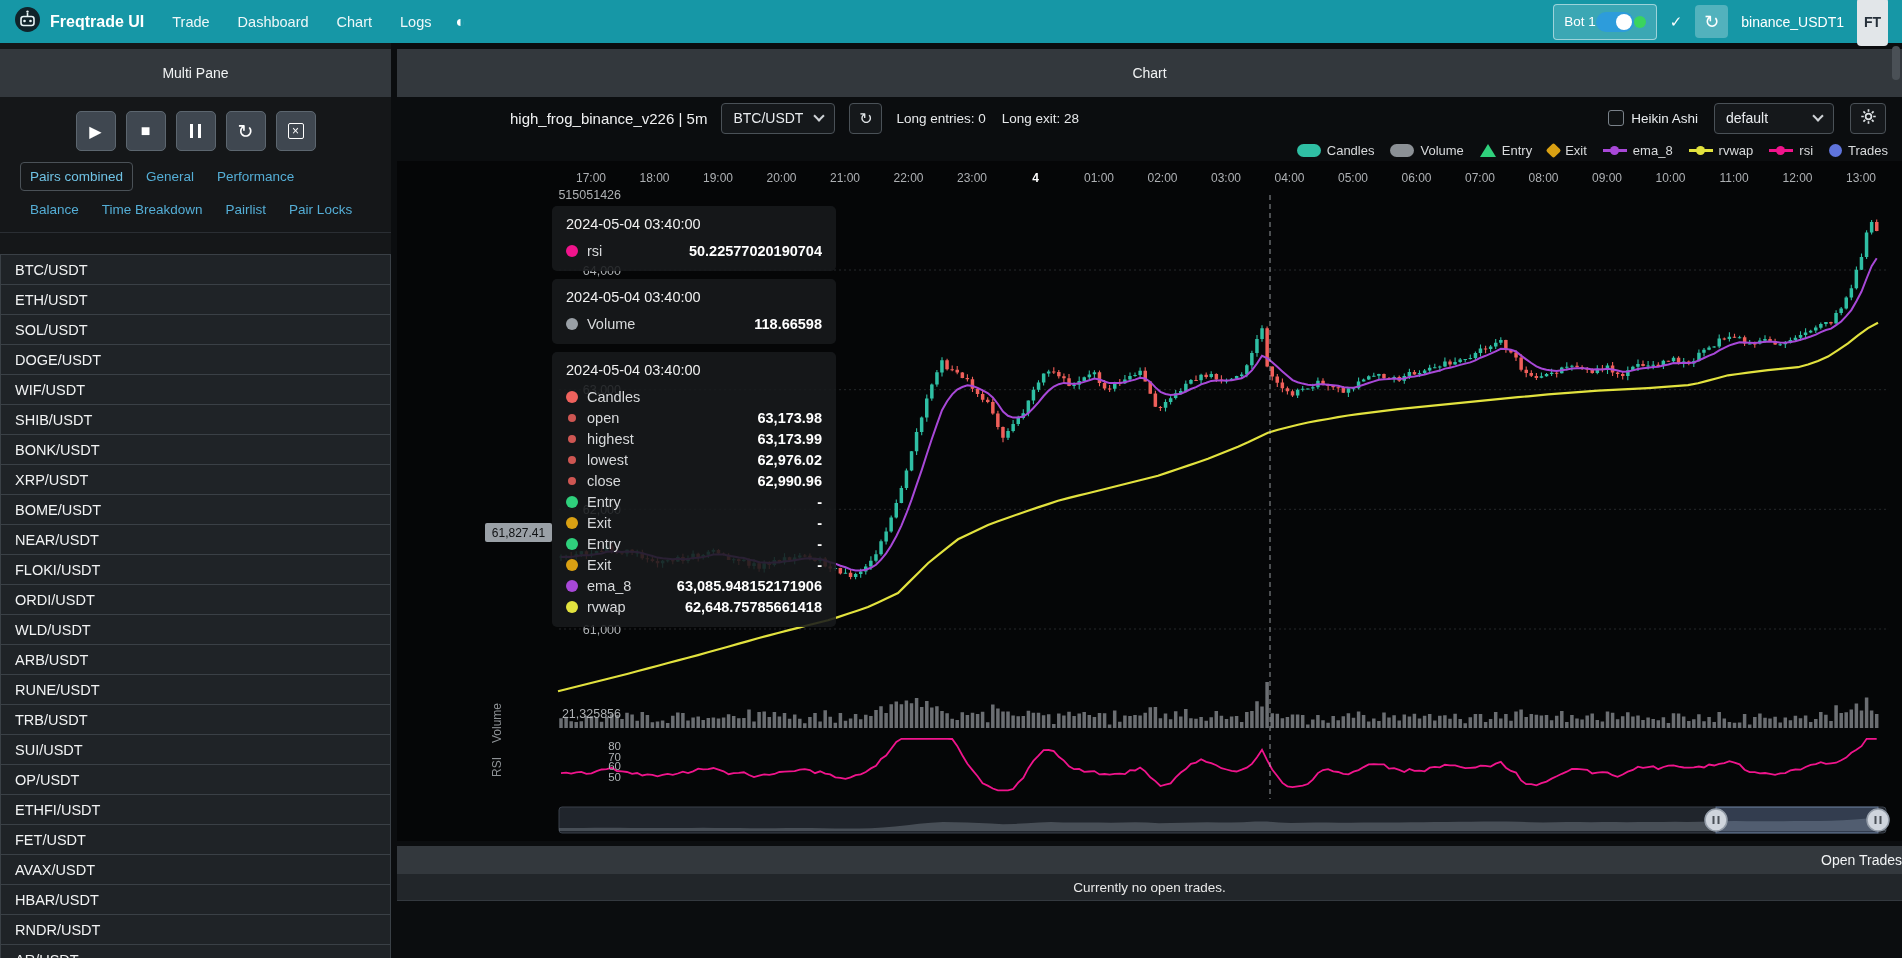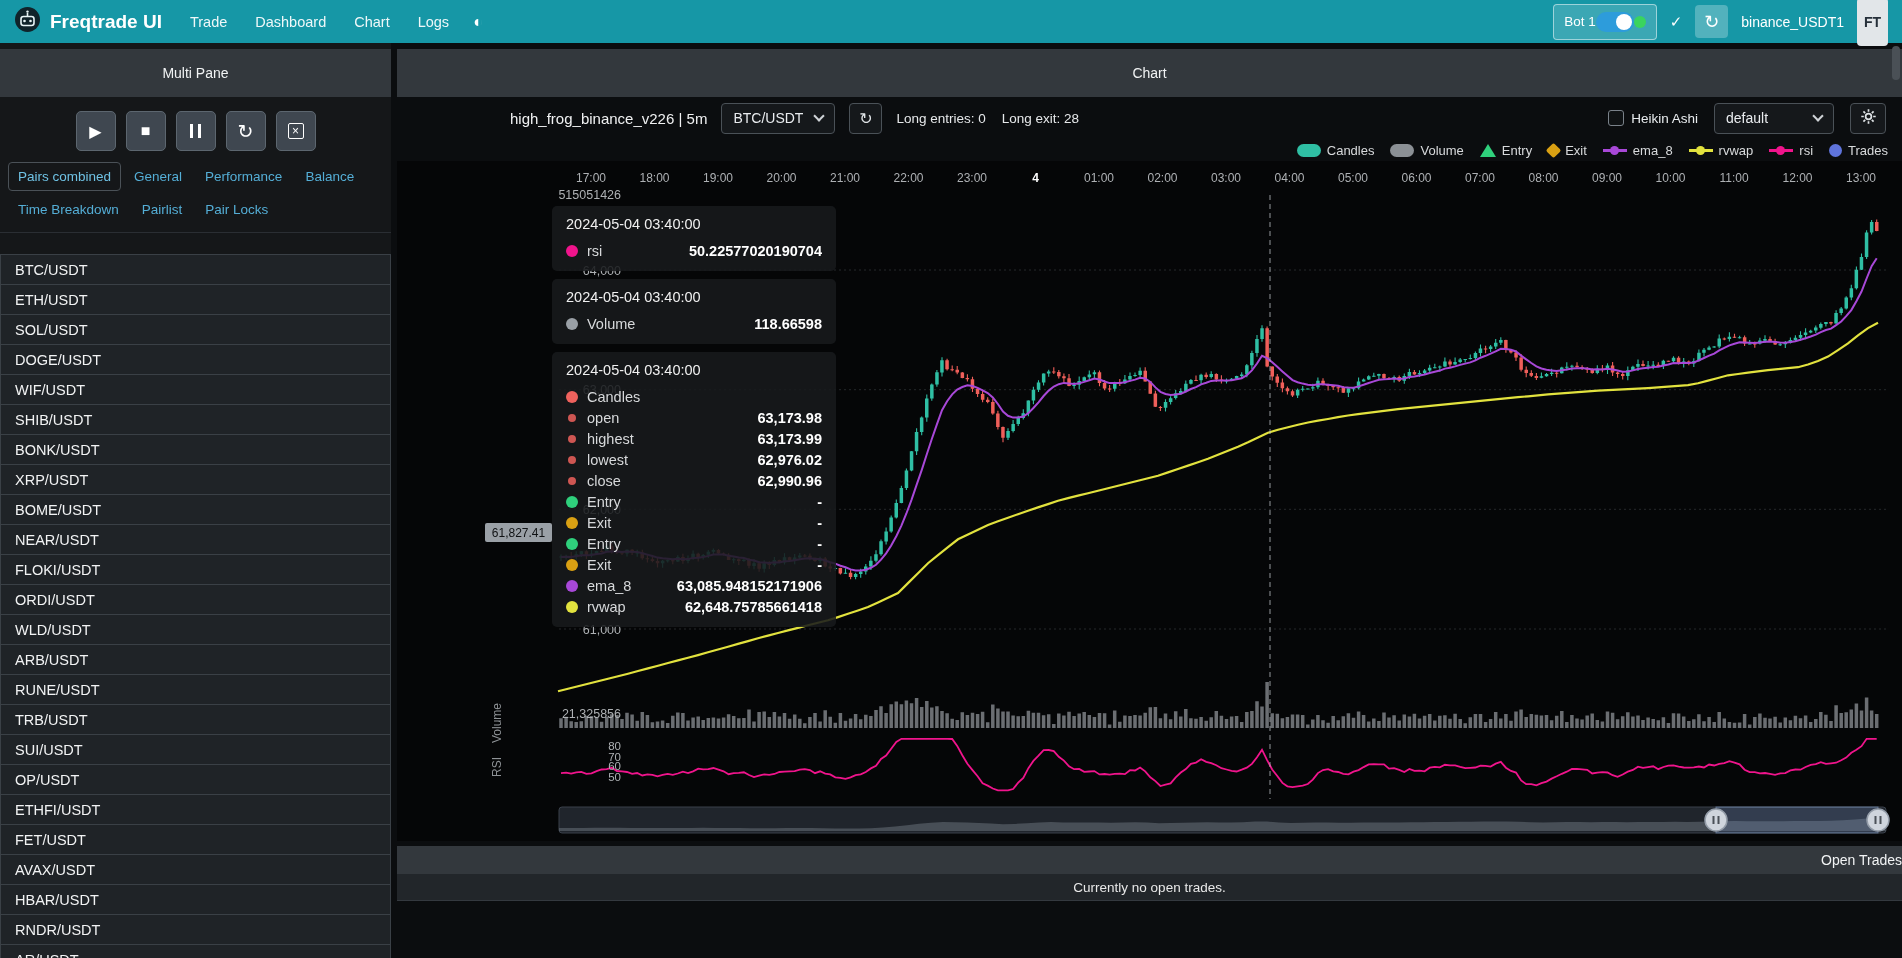--- a/index.html
+++ b/index.html
@@ -1,21 +1,21 @@
 <!DOCTYPE html>
 <html><head>
 <meta charset="utf-8">
 <style>
   *{margin:0;padding:0;box-sizing:border-box}
   html,body{width:1902px;height:958px;overflow:hidden;background:#0b0d0f;
     font-family:"Liberation Sans",sans-serif;color:#e9ecef}
   
   .navbar{height:43px;background:#1697a6;display:flex;align-items:center;padding:0 14px;position:relative;z-index:20}
   .brand{display:flex;align-items:center;gap:9px;margin-right:14px}
-  .brand-text{font-size:19px;font-weight:bold;color:#fff;white-space:nowrap}
+  .brand-text{font-size:16px;font-weight:bold;color:#fff;white-space:nowrap}
   .nav-link{color:rgba(255,255,255,.93);font-size:14.5px;padding:8px 14px;cursor:pointer;white-space:nowrap}
   .theme-btn{color:#fff;font-size:16px;padding:4px 10px;cursor:pointer}
   .nav-right{margin-left:auto;display:flex;align-items:center;gap:13px}
   .bot-box{display:flex;align-items:center;gap:0;background:rgba(255,255,255,.16);
     border:1px solid rgba(255,255,255,.5);border-radius:4px;padding:17px 10px;height:32px}
   .bot-label{font-size:13.5px;color:#fff}
   .toggle{width:38px;height:20px;border-radius:10px;background:#2d9cdb;position:relative;cursor:pointer}
   .toggle-knob{position:absolute;right:2px;top:2px;width:16px;height:16px;border-radius:50%;background:#fff}
   .status-dot{width:12px;height:12px;border-radius:50%;background:#3ad45e}
   .nav-check{color:#fff;font-size:15px}
@@ -31,21 +31,21 @@
   .main{flex:1;background:#0b0d0f;display:flex;flex-direction:column;position:relative;overflow:hidden}
   .panel-header{height:48px;margin-top:6px;background:#33383d;display:flex;align-items:center;
     justify-content:center;font-size:14px;color:#f1f3f4;flex:none}
   
   .pane-controls{display:flex;justify-content:center;gap:10px;padding:14px 0 6px;flex:none}
   .ctrl-btn{width:40px;height:40px;background:#3f4750;border:1px solid #5c666f;border-radius:5px;color:#fff;
     display:flex;align-items:center;justify-content:center;font-size:16px;cursor:pointer}
   .pause-icon{width:11px;height:14px;border-left:3.5px solid #fff;border-right:3.5px solid #fff}
   .cancel-sq{width:16px;height:16px;border:1.5px solid #fff;border-radius:2px;display:flex;align-items:center;
     justify-content:center;font-size:12px;line-height:1}
-  .tabs{display:flex;flex-wrap:wrap;gap:4px 3px;padding:5px 8px 8px;border-bottom:1px solid #2a2e33;flex:none}
+  .tabs{display:flex;flex-wrap:wrap;gap:4px 3px;padding:5px 20px 8px;border-bottom:1px solid #2a2e33;flex:none}
   .tab{color:#54aed6;font-size:13.5px;padding:6px 9px;border:1px solid transparent;border-radius:4px;cursor:pointer;white-space:nowrap}
   .tab.active{border-color:#4a5157;color:#6fc2e4}
   .pair-list{flex:1;overflow:hidden;padding-top:22px}
   .pair-item{height:31px;margin-top:-1px;border:1px solid #3a4046;background:#1f2327;display:flex;
     align-items:center;padding:0 14px;font-size:14.5px;color:#f2f3f4;cursor:pointer}
   
   .toolbar{height:42px;display:flex;align-items:center;padding-left:113px;padding-right:16px;gap:14px;flex:none}
   .strategy{font-size:15px;color:#f0f1f2;white-space:nowrap}
   .select{height:31px;background:#15181b;border:1px solid #4a5157;border-radius:4px;display:flex;
     align-items:center;gap:12px;padding:0 11px;font-size:14px;color:#e9ecef;cursor:pointer;white-space:nowrap}

